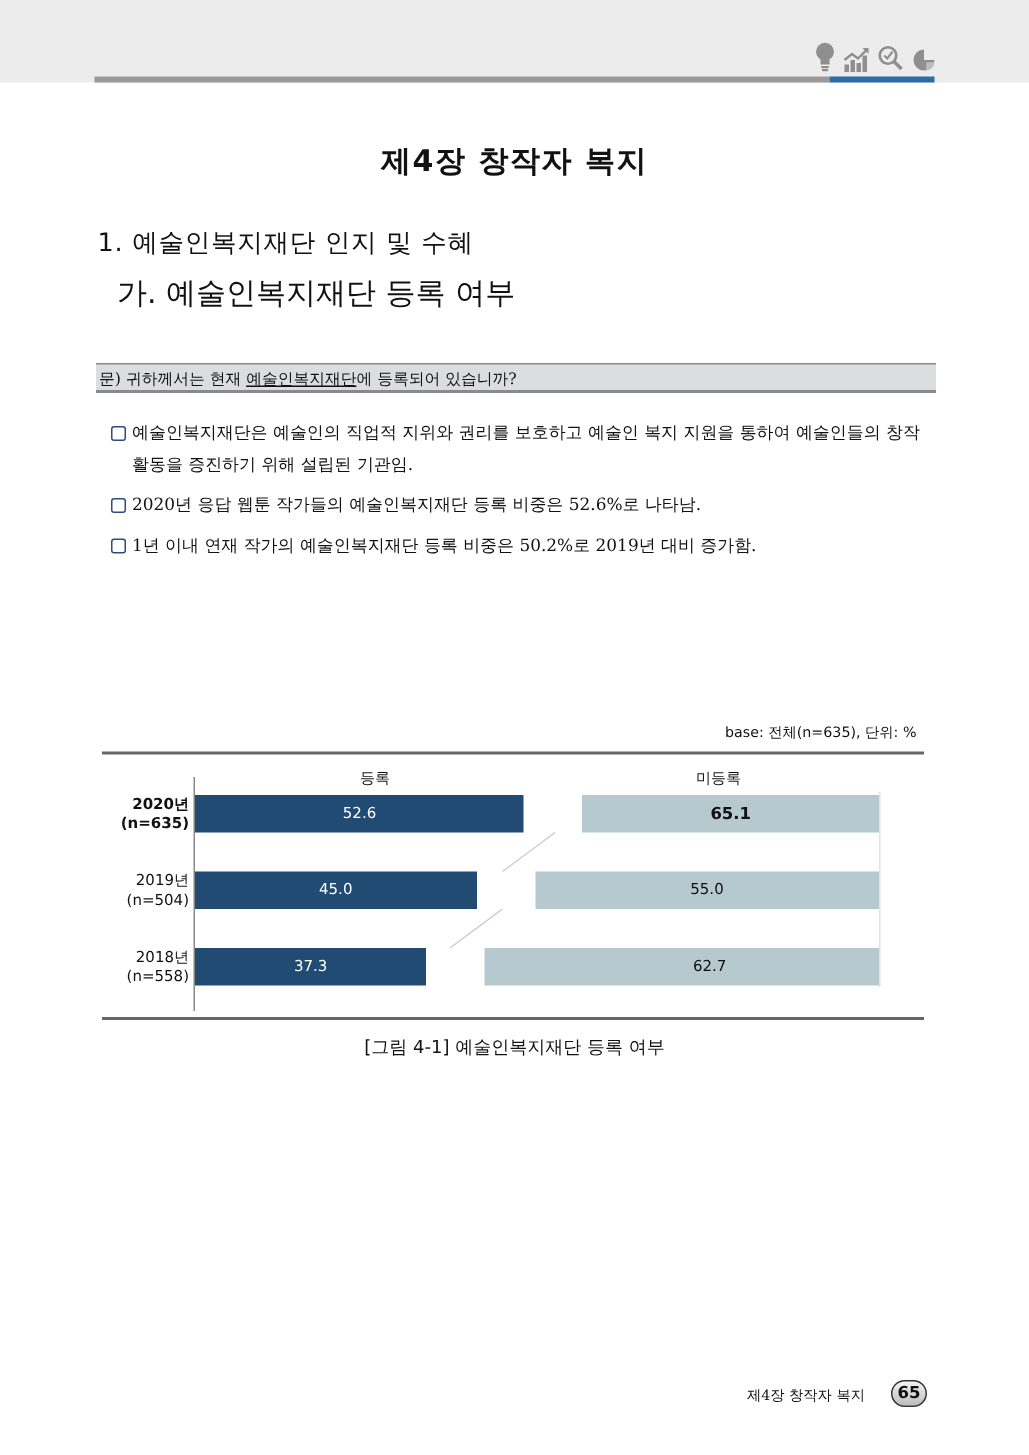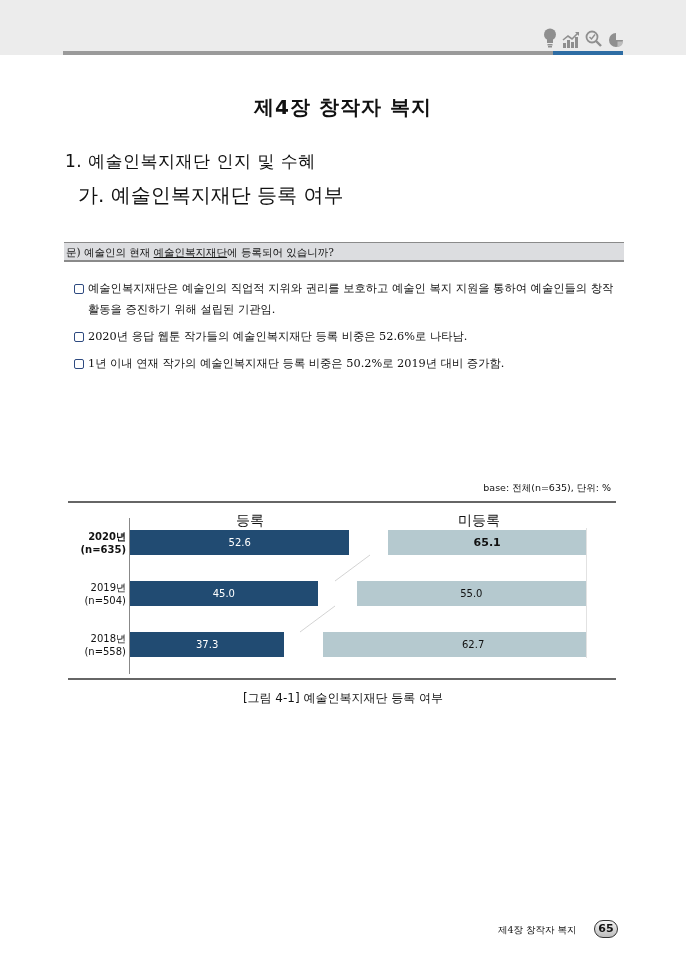--- a/index.html
+++ b/index.html
@@ -22,21 +22,21 @@
   .bullets { position: absolute; left: 72px; top: 278px; width: 552px; font-family: "DejaVu Serif", "Liberation Serif", serif; font-size: 11.3px; line-height: 21px; color: #111; }
   .bullet { position: relative; padding-left: 16px; margin-bottom: 6px; }
   .bullet .box { position: absolute; left: 2px; top: 6px; width: 10px; height: 10px; border: 1.3px solid #2e4a80; border-radius: 2px; }
 
   .base-note { position: absolute; left: 420px; top: 482px; width: 191px; text-align: right; font-size: 9.5px; }
   .chart-rule-top { position: absolute; left: 68px; top: 501px; width: 548px; height: 2px; background: #666; }
   .chart-rule-bottom { position: absolute; left: 68px; top: 678px; width: 548px; height: 2px; background: #666; }
   .chart-axis { position: absolute; left: 129px; top: 518px; width: 1px; height: 156px; background: #888; }
   .chart-right-line { position: absolute; left: 586px; top: 528px; width: 1px; height: 130px; background: #e2e2e2; }
 
-  .legend-label { position: absolute; top: 512px; font-size: 14px; text-align: center; }
+  .legend-label { position: absolute; top: 512px; font-size: 10px; text-align: center; }
   .row-label { position: absolute; left: 70px; width: 56px; text-align: right; font-size: 10px; line-height: 13px; }
   .row-label.bold { font-weight: bold; }
 
   .bar { position: absolute; left: 130px; width: 456px; height: 25px; display: flex; gap: 39px; }
   .seg { height: 100%; display: flex; align-items: center; justify-content: center; font-size: 10px; }
   .seg.reg { background: #214b72; color: #fff; }
   .seg.unreg { background: #b5c9cf; color: #111; }
   .seg.bold { font-weight: bold; font-size: 11px; }
 
   .connectors { position: absolute; left: 0; top: 0; width: 686px; height: 970px; pointer-events: none; }
@@ -76,21 +76,21 @@
     <path d="M8 8 L8 1 A7 7 0 1 0 15 8 Z" fill="#8f8f8f"></path>
     <path d="M9.5 9.5 L15 9.5 A6 6 0 0 1 9.5 15 Z" fill="#bdbdbd"></path>
   </svg>
 </div>
 
 <div class="chapter-title">제4장 창작자 복지</div>
 <div class="section-title">1. 예술인복지재단 인지 및 수혜</div>
 <div class="subsection-title">가. 예술인복지재단 등록 여부</div>
 
 <div class="question-box">
-  <span>문) 예술인의 현재 </span><span class="ul">예술인복지재단</span><span>에 등록되어 있습니까?</span>
+  <span>문) 귀하께서는 현재 </span><span class="ul">예술인복지재단</span><span>에 등록되어 있습니까?</span>
 </div>
 
 <div class="bullets">
   <div class="bullet">
     <span class="box"></span>
     <span>예술인복지재단은 예술인의 직업적 지위와 권리를 보호하고 예술인 복지 지원을 통하여 예술인들의 창작 활동을 증진하기 위해 설립된 기관임.</span>
   </div>
   <div class="bullet">
     <span class="box"></span>
     <span>2020년 응답 웹툰 작가들의 예술인복지재단 등록 비중은 52.6%로 나타남.</span>

